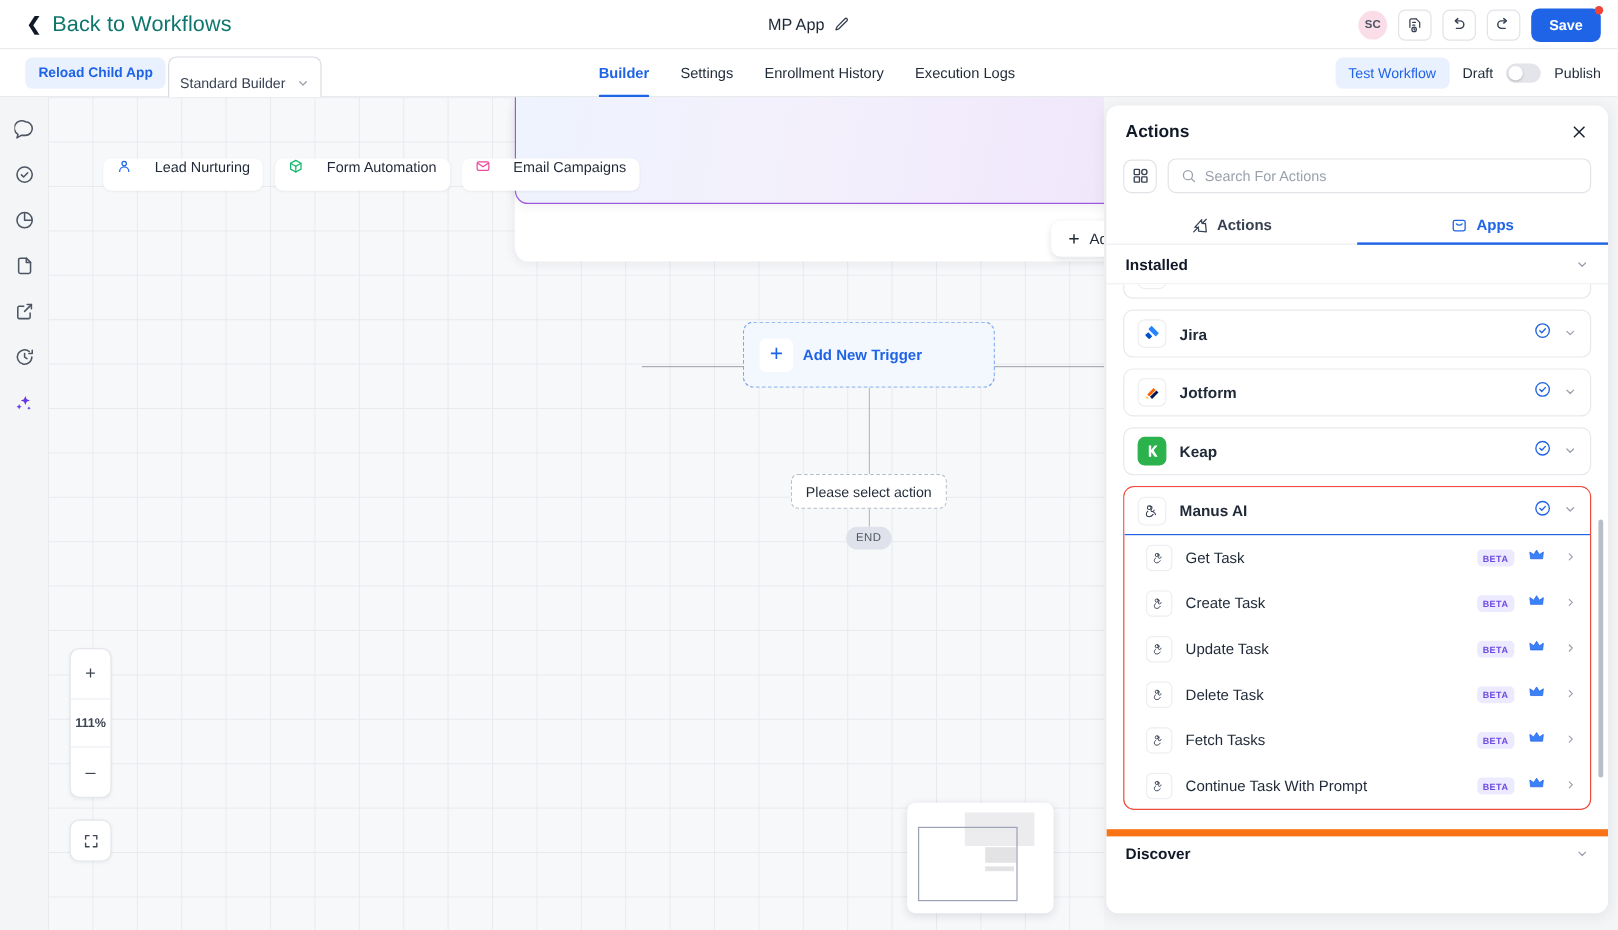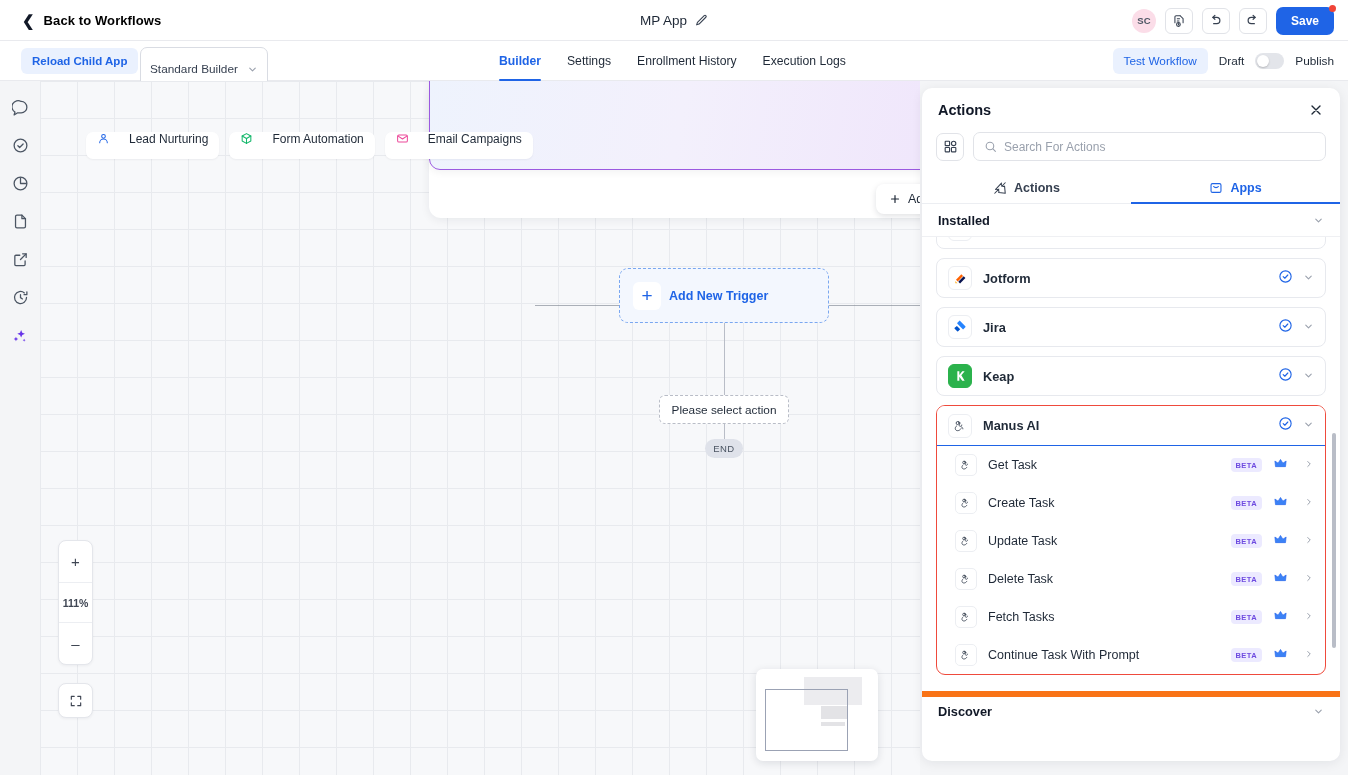--- a/index.html
+++ b/index.html
@@ -16,21 +16,21 @@
   .topbar {
     position: absolute; top: 0; left: 0; width: 1348px; height: 41px;
     background: #ffffff; border-bottom: 1px solid #e9eaee;
     display: flex; align-items: center;
   }
   .back-link {
     display: flex; align-items: center; gap: 9px;
     margin-left: 22px; cursor: pointer;
   }
   .back-link .chev { font-size: 15px; color: #111827; font-weight: 700; line-height: 1; }
-  .back-link .txt { font-size: 13px; font-weight: 700; color: #000000; letter-spacing: .1px; }
+  .back-link .txt { font-size: 18px; font-weight: 400; color: #0f766e; letter-spacing: .1px; }
 
   .title-wrap {
     position: absolute; left: 0; right: 0; top: 0; height: 41px;
     display: flex; align-items: center; justify-content: center; gap: 8px;
     pointer-events: none;
   }
   .title-wrap .t { font-size: 13.5px; color: #1f2937; font-weight: 400; }
   .pencil { width: 13px; height: 13px; pointer-events: auto; cursor: pointer; }
 
   .top-right {
@@ -596,47 +596,47 @@
 
     <div class="scrollarea">
 
       <div class="app-row" style="margin-top:-28px; height:40px;">
         <div class="app-icon"></div>
       </div>
 
       <div class="app-row">
         <div class="app-icon">
           <svg width="16" height="16" viewBox="0 0 24 24">
-              <path d="M6 14.5 14 6.5l2.6 2.6-8 8Z" fill="#ff6100"></path>
-              <path d="M9.5 17.5 17.5 9.5l2.6 2.6-8 8Z" fill="#0a1551"></path>
-              <path d="M5 16.5l3.2 3.2H5Z" fill="#ffb629"></path>
+              <path d="M11.5 2.3 20 10.8a1 1 0 0 1 0 1.4l-3.4 3.4-8.5-8.5a1 1 0 0 1 0-1.4l3.4-3.4Z" fill="#2684ff"></path>
+              <path d="M7.4 10.4l4.9 4.9-3.1 3.1a1 1 0 0 1-1.4 0L4 14.6a1 1 0 0 1 0-1.4l3.4-2.8Z" fill="#0052cc"></path>
             </svg>
         </div>
-        <span class="app-name">Jotform</span>
+        <span class="app-name">Jira</span>
         <span class="check-circle">
           <svg width="15" height="15" viewBox="0 0 24 24" fill="none" stroke="#1f64e6" stroke-width="1.8" stroke-linecap="round" stroke-linejoin="round">
               <circle cx="12" cy="12" r="9"></circle>
               <path d="M8.3 12.2l2.6 2.6 4.8-5.2"></path>
             </svg>
         </span>
         <span class="caret">
           <svg width="11" height="11" viewBox="0 0 24 24" fill="none" stroke="#9aa1ad" stroke-width="2.4" stroke-linecap="round" stroke-linejoin="round">
               <path d="M6 9l6 6 6-6"></path>
             </svg>
         </span>
       </div>
 
       <div class="app-row">
         <div class="app-icon">
           <svg width="16" height="16" viewBox="0 0 24 24">
-              <path d="M11.5 2.3 20 10.8a1 1 0 0 1 0 1.4l-3.4 3.4-8.5-8.5a1 1 0 0 1 0-1.4l3.4-3.4Z" fill="#2684ff"></path>
-              <path d="M7.4 10.4l4.9 4.9-3.1 3.1a1 1 0 0 1-1.4 0L4 14.6a1 1 0 0 1 0-1.4l3.4-2.8Z" fill="#0052cc"></path>
+              <path d="M6 14.5 14 6.5l2.6 2.6-8 8Z" fill="#ff6100"></path>
+              <path d="M9.5 17.5 17.5 9.5l2.6 2.6-8 8Z" fill="#0a1551"></path>
+              <path d="M5 16.5l3.2 3.2H5Z" fill="#ffb629"></path>
             </svg>
         </div>
-        <span class="app-name">Jira</span>
+        <span class="app-name">Jotform</span>
         <span class="check-circle">
           <svg width="15" height="15" viewBox="0 0 24 24" fill="none" stroke="#1f64e6" stroke-width="1.8" stroke-linecap="round" stroke-linejoin="round">
               <circle cx="12" cy="12" r="9"></circle>
               <path d="M8.3 12.2l2.6 2.6 4.8-5.2"></path>
             </svg>
         </span>
         <span class="caret">
           <svg width="11" height="11" viewBox="0 0 24 24" fill="none" stroke="#9aa1ad" stroke-width="2.4" stroke-linecap="round" stroke-linejoin="round">
               <path d="M6 9l6 6 6-6"></path>
             </svg>

